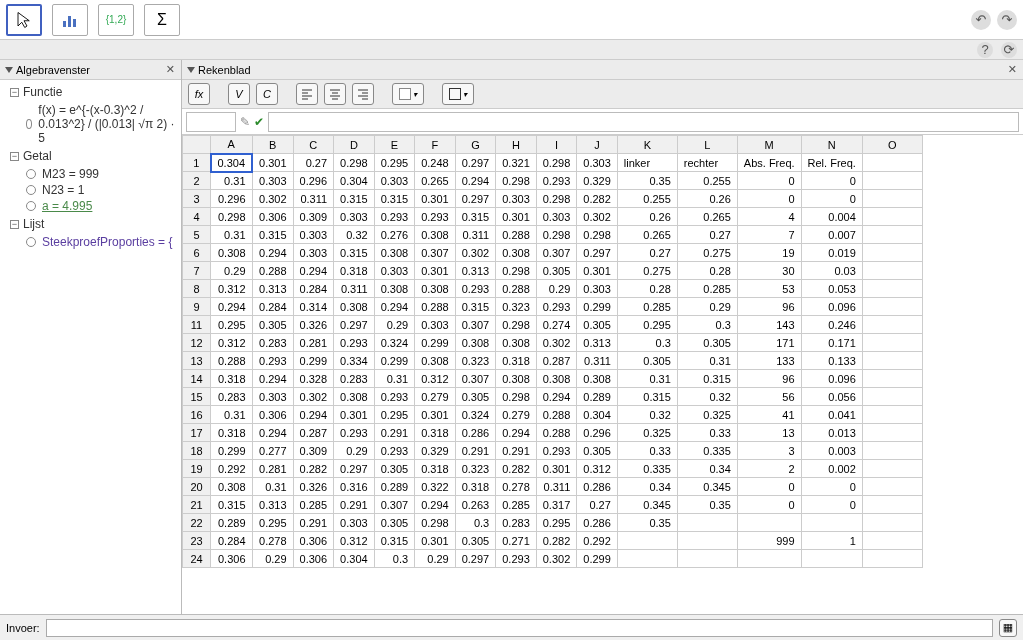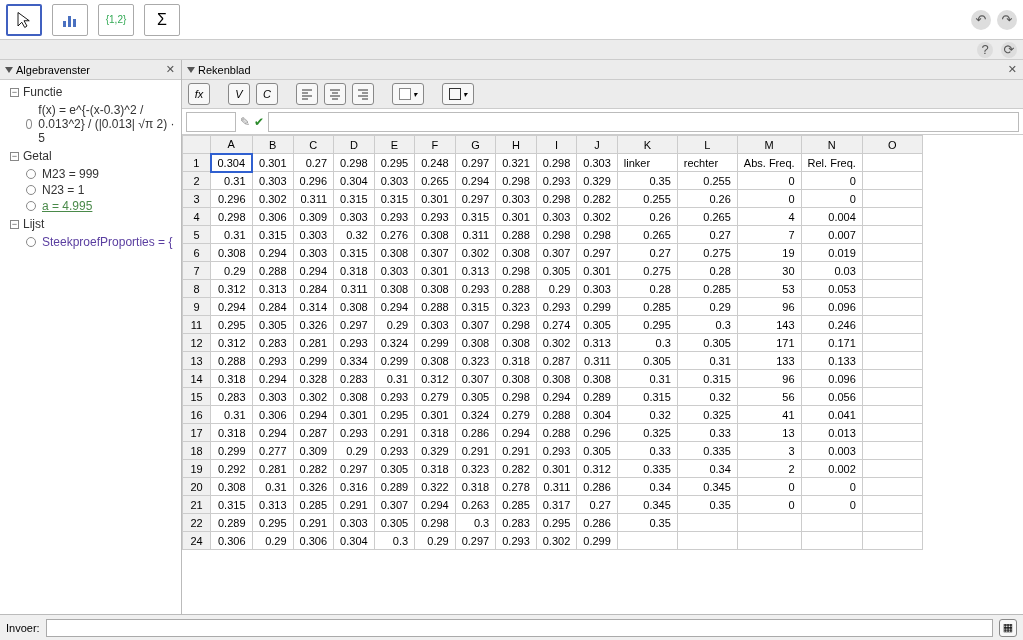--- a/index.html
+++ b/index.html
@@ -551,20 +551,38 @@
               <td class="" style="text-align:right">0.283</td>
               <td class="" style="text-align:right">0.295</td>
               <td class="" style="text-align:right">0.286</td>
               <td class="" style="text-align:right">0.35</td>
               <td class="" style="text-align:right"></td>
               <td class="" style="text-align:right"></td>
               <td class="" style="text-align:right"></td>
               <td class="" style="text-align:right"></td>
             </tr>
             <tr>
+              <th class="rowhead">23</th>
+              <td class="" style="text-align:right">0.284</td>
+              <td class="" style="text-align:right">0.278</td>
+              <td class="" style="text-align:right">0.306</td>
+              <td class="" style="text-align:right">0.312</td>
+              <td class="" style="text-align:right">0.315</td>
+              <td class="" style="text-align:right">0.301</td>
+              <td class="" style="text-align:right">0.305</td>
+              <td class="" style="text-align:right">0.271</td>
+              <td class="" style="text-align:right">0.282</td>
+              <td class="" style="text-align:right">0.292</td>
+              <td class="" style="text-align:right"></td>
+              <td class="" style="text-align:right"></td>
+              <td class="" style="text-align:right">999</td>
+              <td class="" style="text-align:right">1</td>
+              <td class="" style="text-align:right"></td>
+            </tr>
+            <tr>
               <th class="rowhead">24</th>
               <td class="" style="text-align:right">0.306</td>
               <td class="" style="text-align:right">0.29</td>
               <td class="" style="text-align:right">0.306</td>
               <td class="" style="text-align:right">0.304</td>
               <td class="" style="text-align:right">0.3</td>
               <td class="" style="text-align:right">0.29</td>
               <td class="" style="text-align:right">0.297</td>
               <td class="" style="text-align:right">0.293</td>
               <td class="" style="text-align:right">0.302</td>

